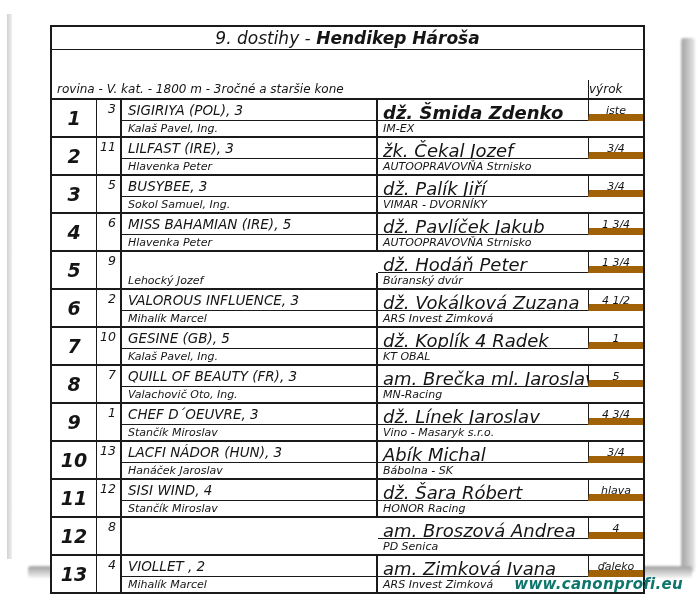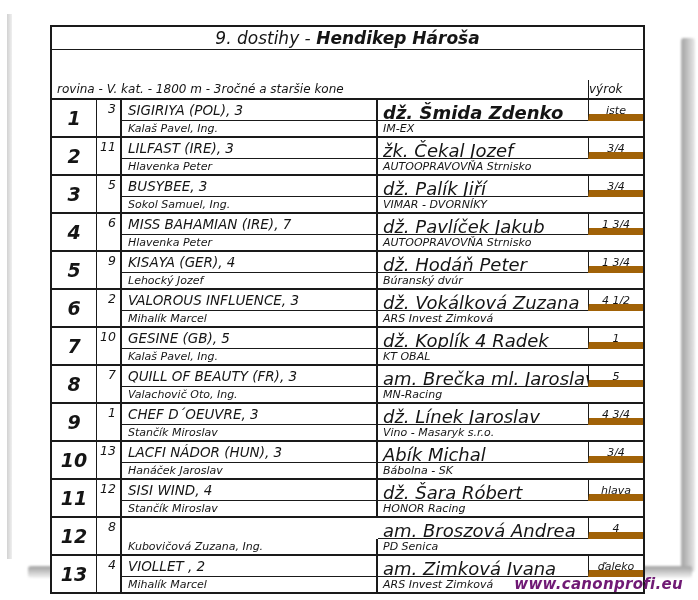--- a/index.html
+++ b/index.html
@@ -168,31 +168,30 @@
     <div class="cell-horse">BUSYBEE, 3</div>
     <div class="cell-jockey">dž. Palík Jiří</div>
     <div class="cell-verdict">3/4</div>
     <div class="cell-trainer">Sokol Samuel, Ing.</div>
     <div class="cell-owner">VIMAR - DVORNÍKY</div>
   </div>
 
   <div class="race-row">
     <div class="cell-place">4</div>
     <div class="cell-number">6</div>
-    <div class="cell-horse">MISS BAHAMIAN (IRE), 7</div>
+    <div class="cell-horse">MISS BAHAMIAN (IRE), 5</div>
     <div class="cell-jockey">dž. Pavlíček Jakub</div>
     <div class="cell-verdict">1 3/4</div>
     <div class="cell-trainer">Hlavenka Peter</div>
     <div class="cell-owner">AUTOOPRAVOVŇA Strnisko</div>
   </div>
 
   <div class="race-row">
     <div class="cell-place">5</div>
     <div class="cell-number">9</div>
-    <div class="cell-horse">KISAYA (GER), 4</div>
     <div class="cell-jockey">dž. Hodáň Peter</div>
     <div class="cell-verdict">1 3/4</div>
     <div class="cell-trainer">Lehocký Jozef</div>
     <div class="cell-owner">Búranský dvúr</div>
   </div>
 
   <div class="race-row">
     <div class="cell-place">6</div>
     <div class="cell-number">2</div>
     <div class="cell-horse">VALOROUS INFLUENCE, 3</div>
@@ -250,29 +249,28 @@
     <div class="cell-verdict">hlava</div>
     <div class="cell-trainer">Stančík Miroslav</div>
     <div class="cell-owner">HONOR Racing</div>
   </div>
 
   <div class="race-row">
     <div class="cell-place">12</div>
     <div class="cell-number">8</div>
     <div class="cell-jockey">am. Broszová Andrea</div>
     <div class="cell-verdict">4</div>
-    <div class="cell-trainer">Kubovičová Zuzana, Ing.</div>
     <div class="cell-owner">PD Senica</div>
   </div>
 
   <div class="race-row">
     <div class="cell-place">13</div>
     <div class="cell-number">4</div>
     <div class="cell-horse">VIOLLET , 2</div>
     <div class="cell-jockey">am. Zimková Ivana</div>
     <div class="cell-verdict">ďaleko</div>
     <div class="cell-trainer">Mihalík Marcel</div>
     <div class="cell-owner">ARS Invest Zimková</div>
   </div>
 </div>
 </div>
 
-<div class="watermark" style="color: #701a75;">www.canonprofi.eu</div>
+<div class="watermark" style="color: #0f766e;">www.canonprofi.eu</div>
 
 </body></html>

